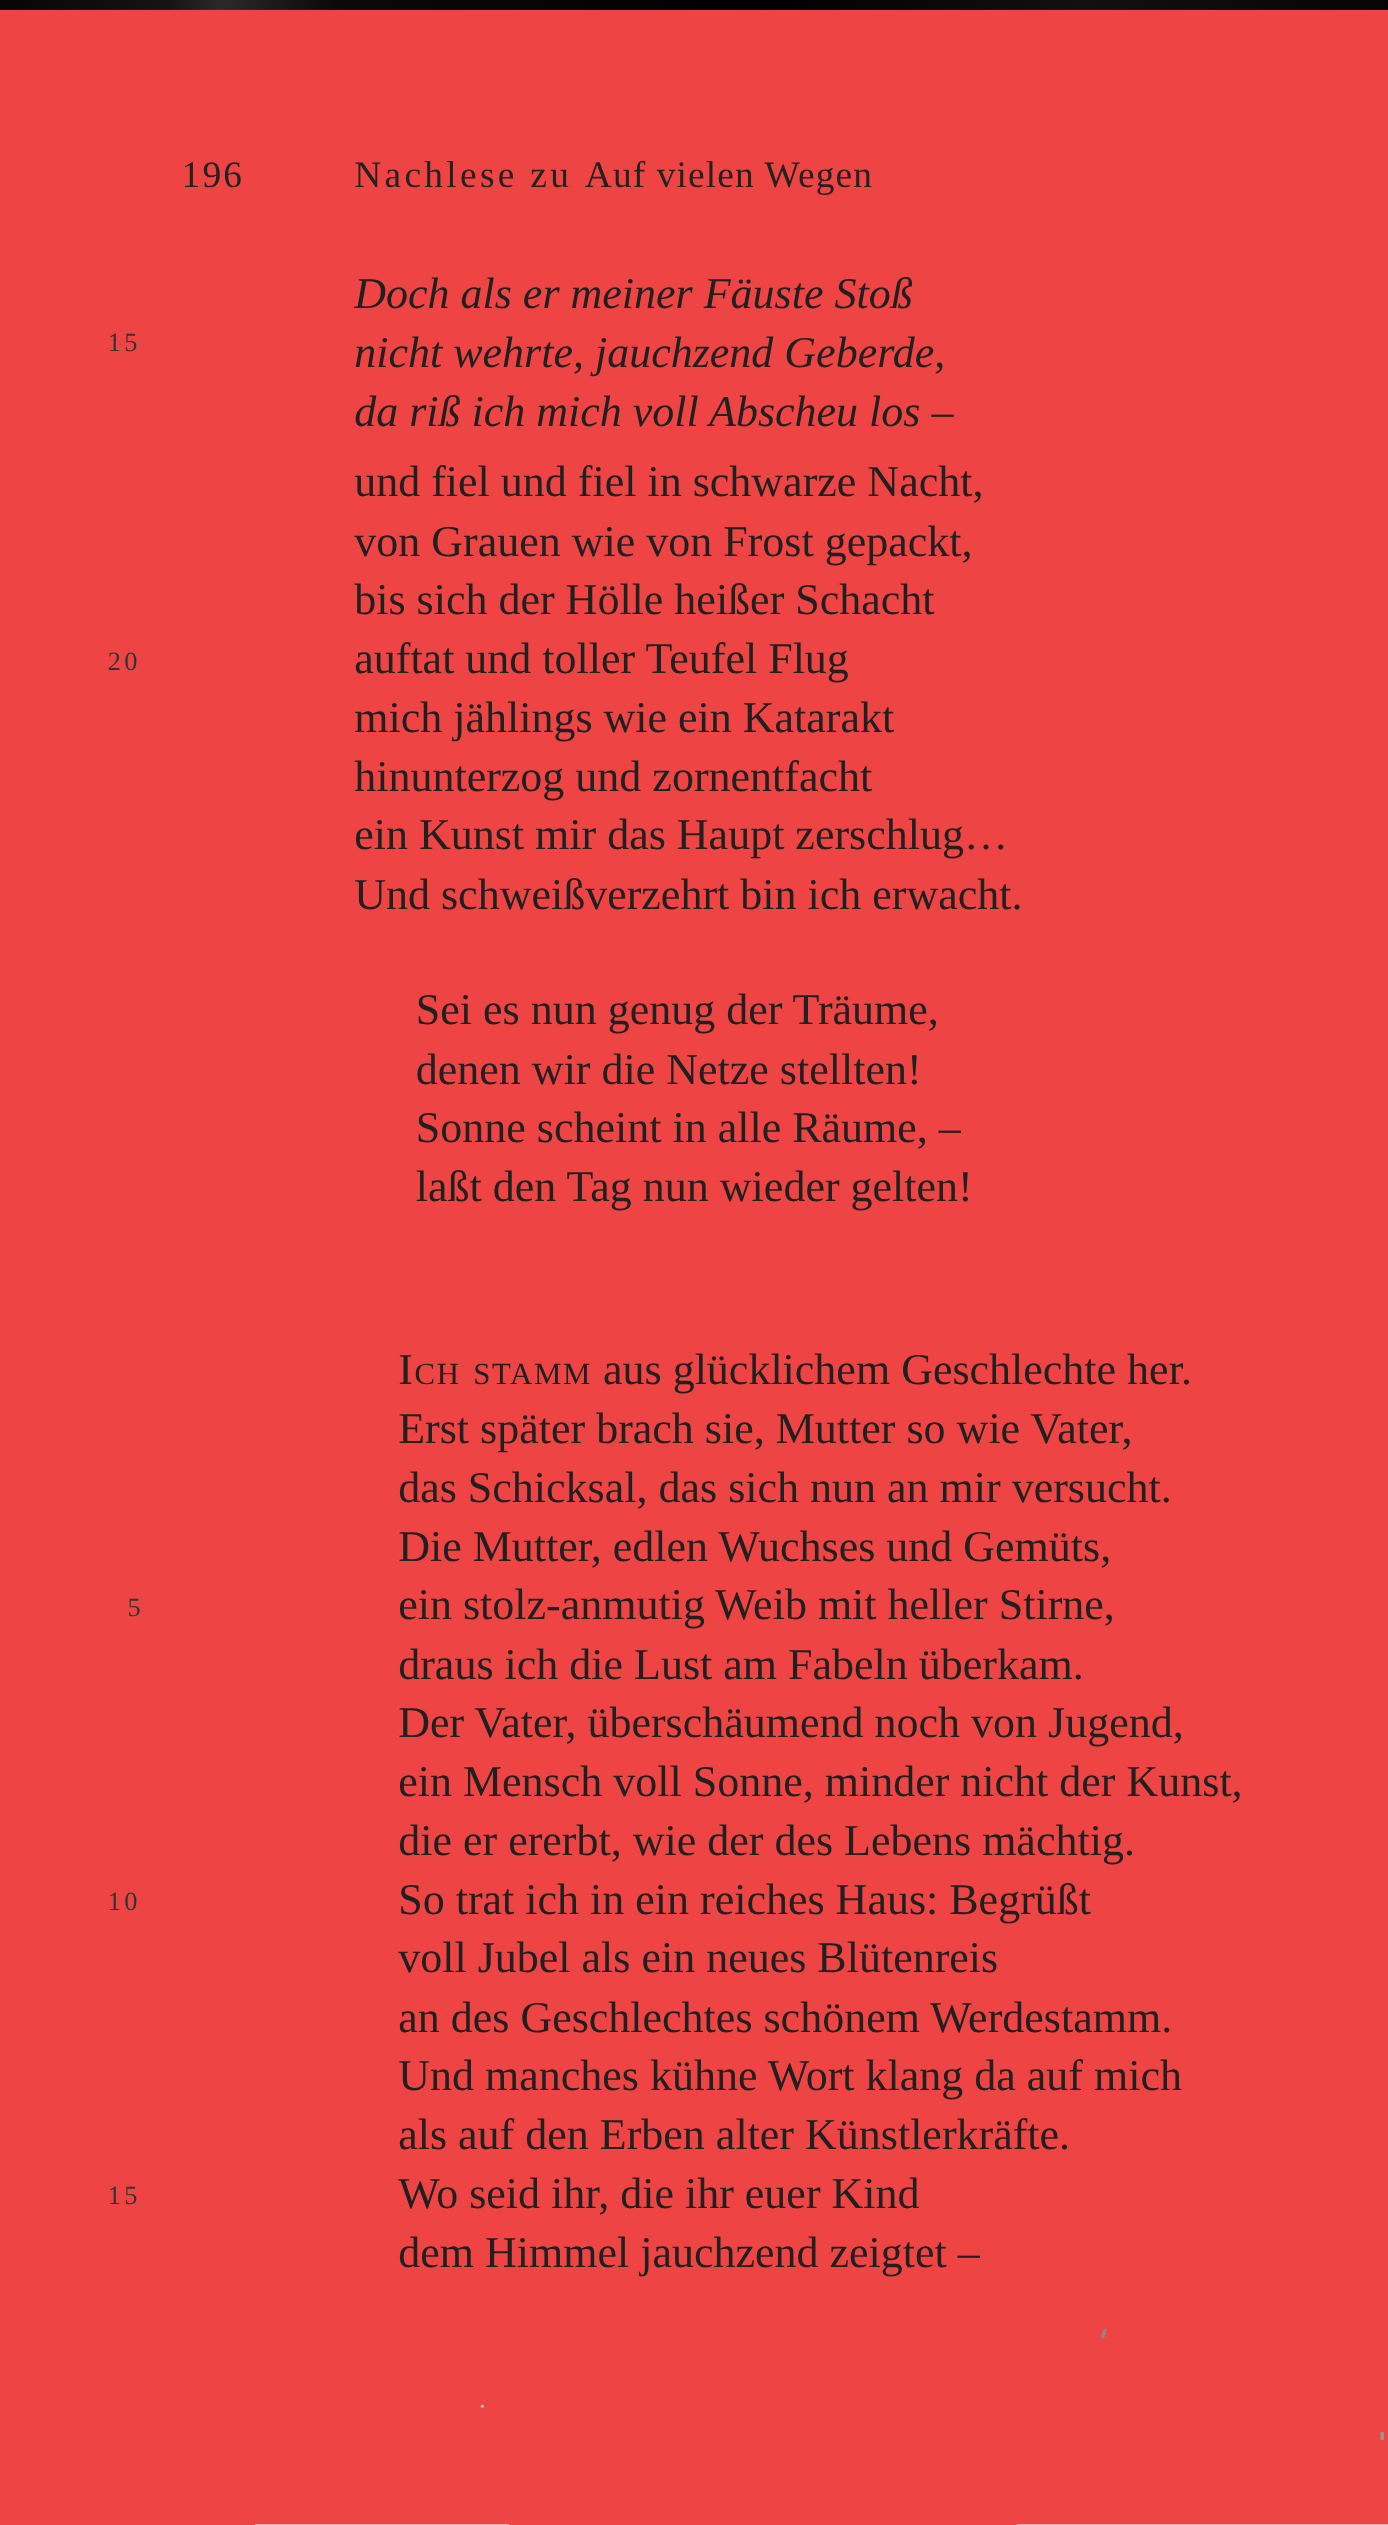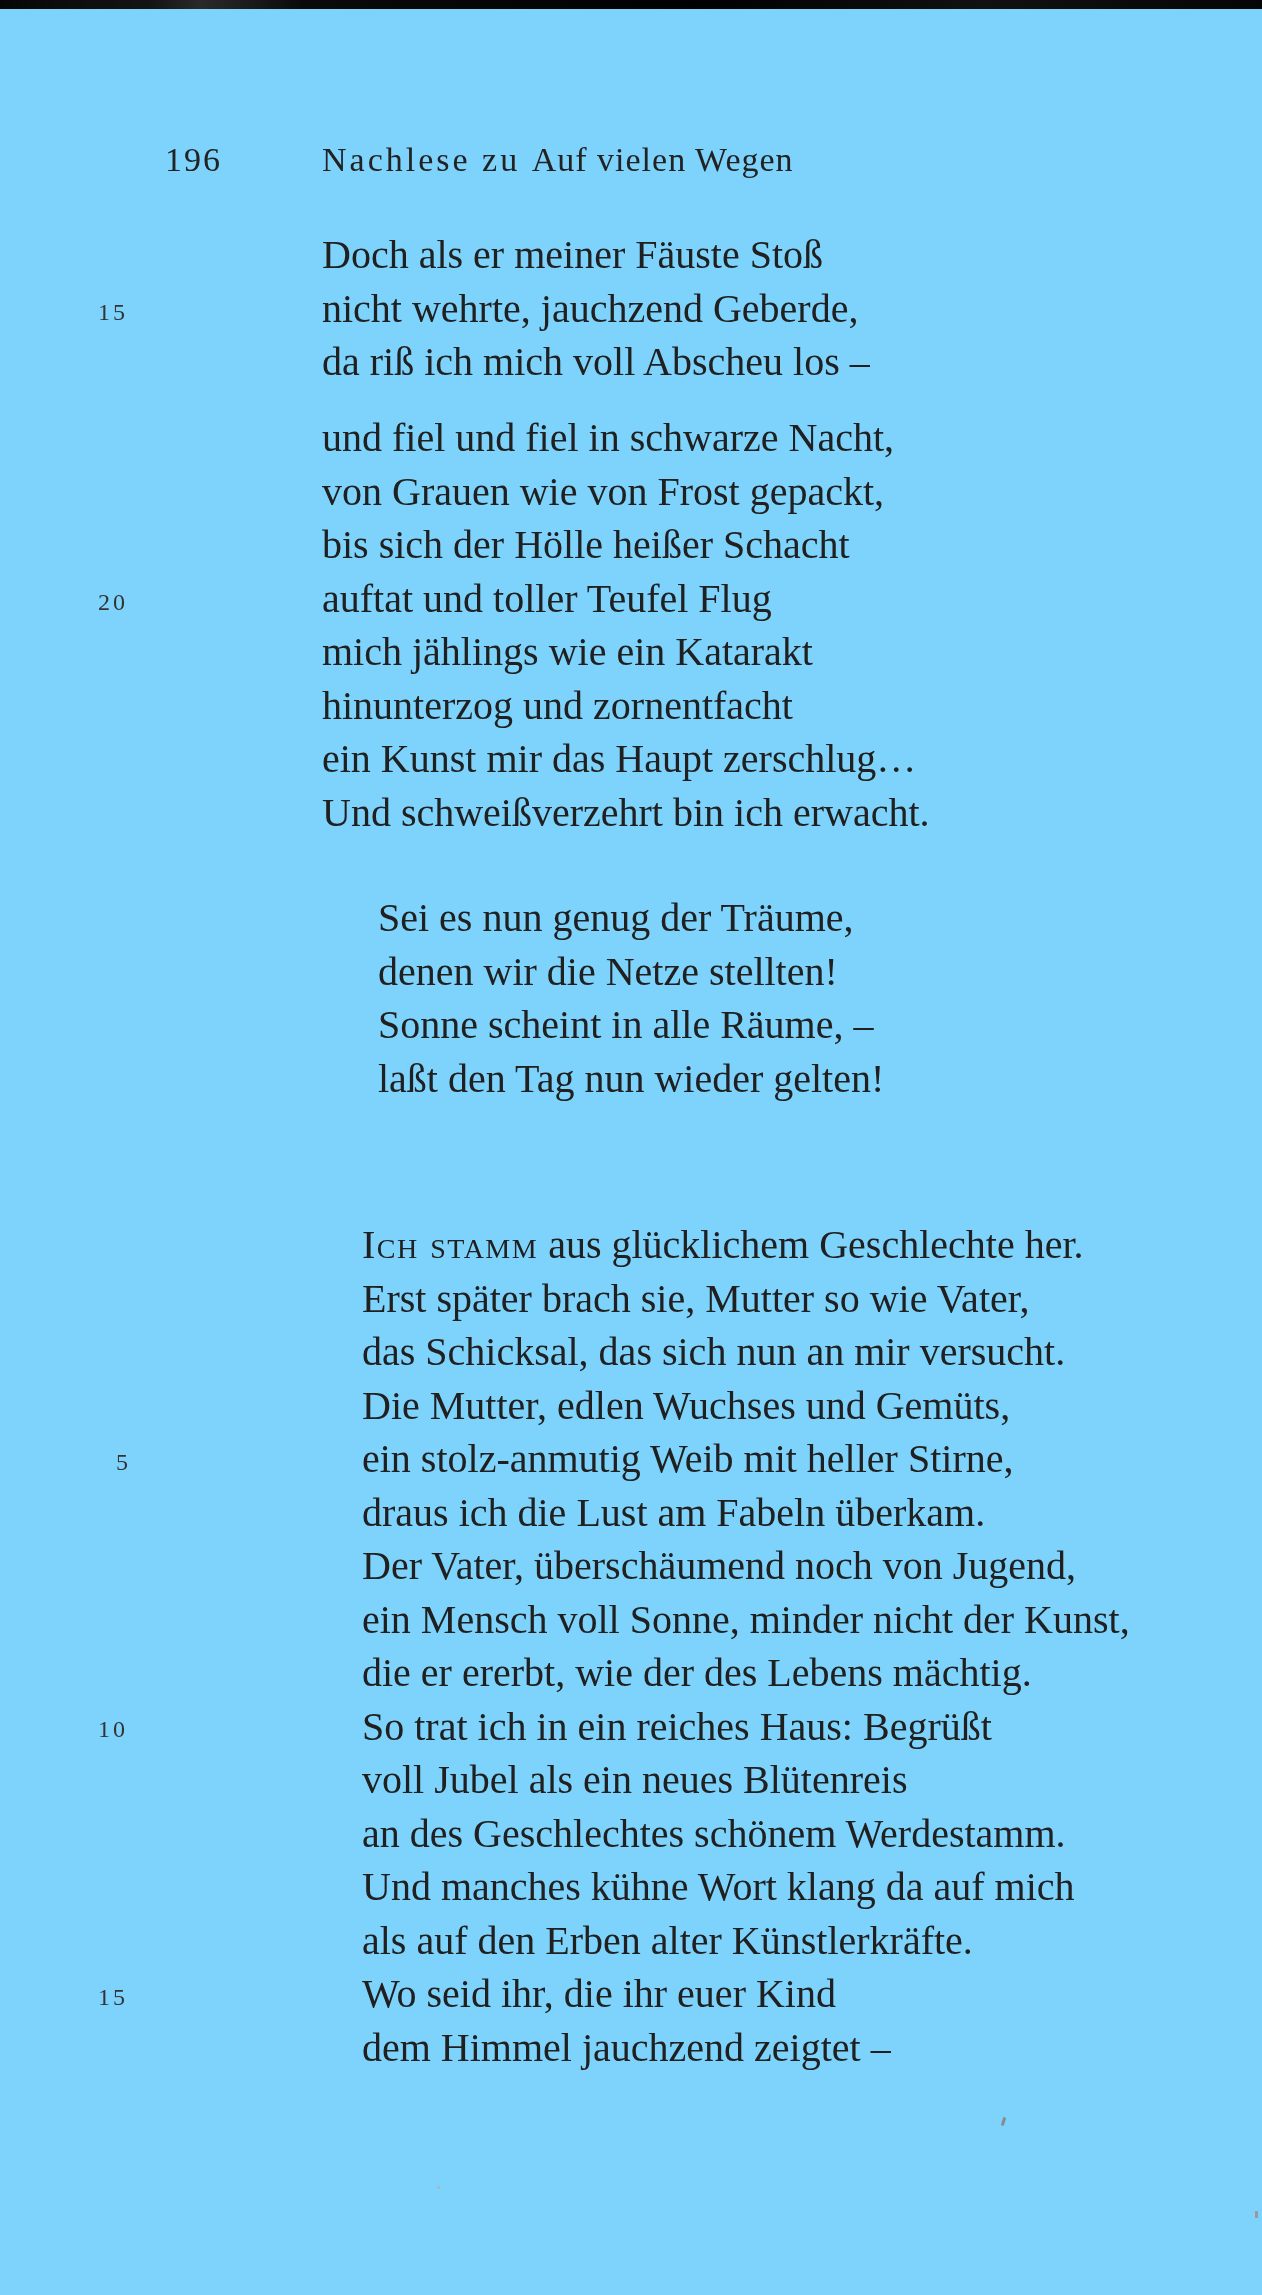--- a/index.html
+++ b/index.html
@@ -1,20 +1,20 @@
 <!DOCTYPE html>
 <html><head>
 <meta charset="utf-8">
 <style>
   html, body { margin: 0; padding: 0; background: #ffffff; }
   .page {
     position: relative;
     width: 1262px;
     height: 2295px;
-    background: #7dd3fc;
+    background: #ef4444;
     overflow: hidden;
     font-family: "Liberation Serif", serif;
     color: #1e1e1e;
   }
   .topbar {
     position: absolute;
     top: 0; left: 0;
     width: 1262px; height: 9px;
     background: linear-gradient(90deg, #060606 0%, #141414 12%, #2a2a2a 16%, #0a0a0a 24%, #000000 55%, #111111 78%, #050505 100%);
   }
@@ -26,21 +26,21 @@
   .running-title {
     position: absolute; left: 322px; top: 0;
     font-size: 34px; line-height: 40px; color: #222;
     white-space: pre;
   }
   .running-title .roman { letter-spacing: 3px; }
   .running-title .italic { letter-spacing: 1px; }
 
   .stanza { position: absolute; left: 322px; font-size: 40px; line-height: 53.5px; color: #202020; }
   .stanza .line { white-space: pre; }
-  .stanza-a { top: 228px; }
+  .stanza-a { top: 240px; font-style: italic; }
   .stanza-b { top: 411px; }
   .stanza-c { top: 891px; left: 378px; }
   .poem2    { top: 1218px; margin-left: 40px; }
   .sc { font-variant: small-caps; letter-spacing: 1.5px; }
 
   .margin-num {
     position: absolute; left: 58px; width: 70px;
     text-align: right;
     font-size: 24px; line-height: 24px;
     letter-spacing: 3px; color: #333;

